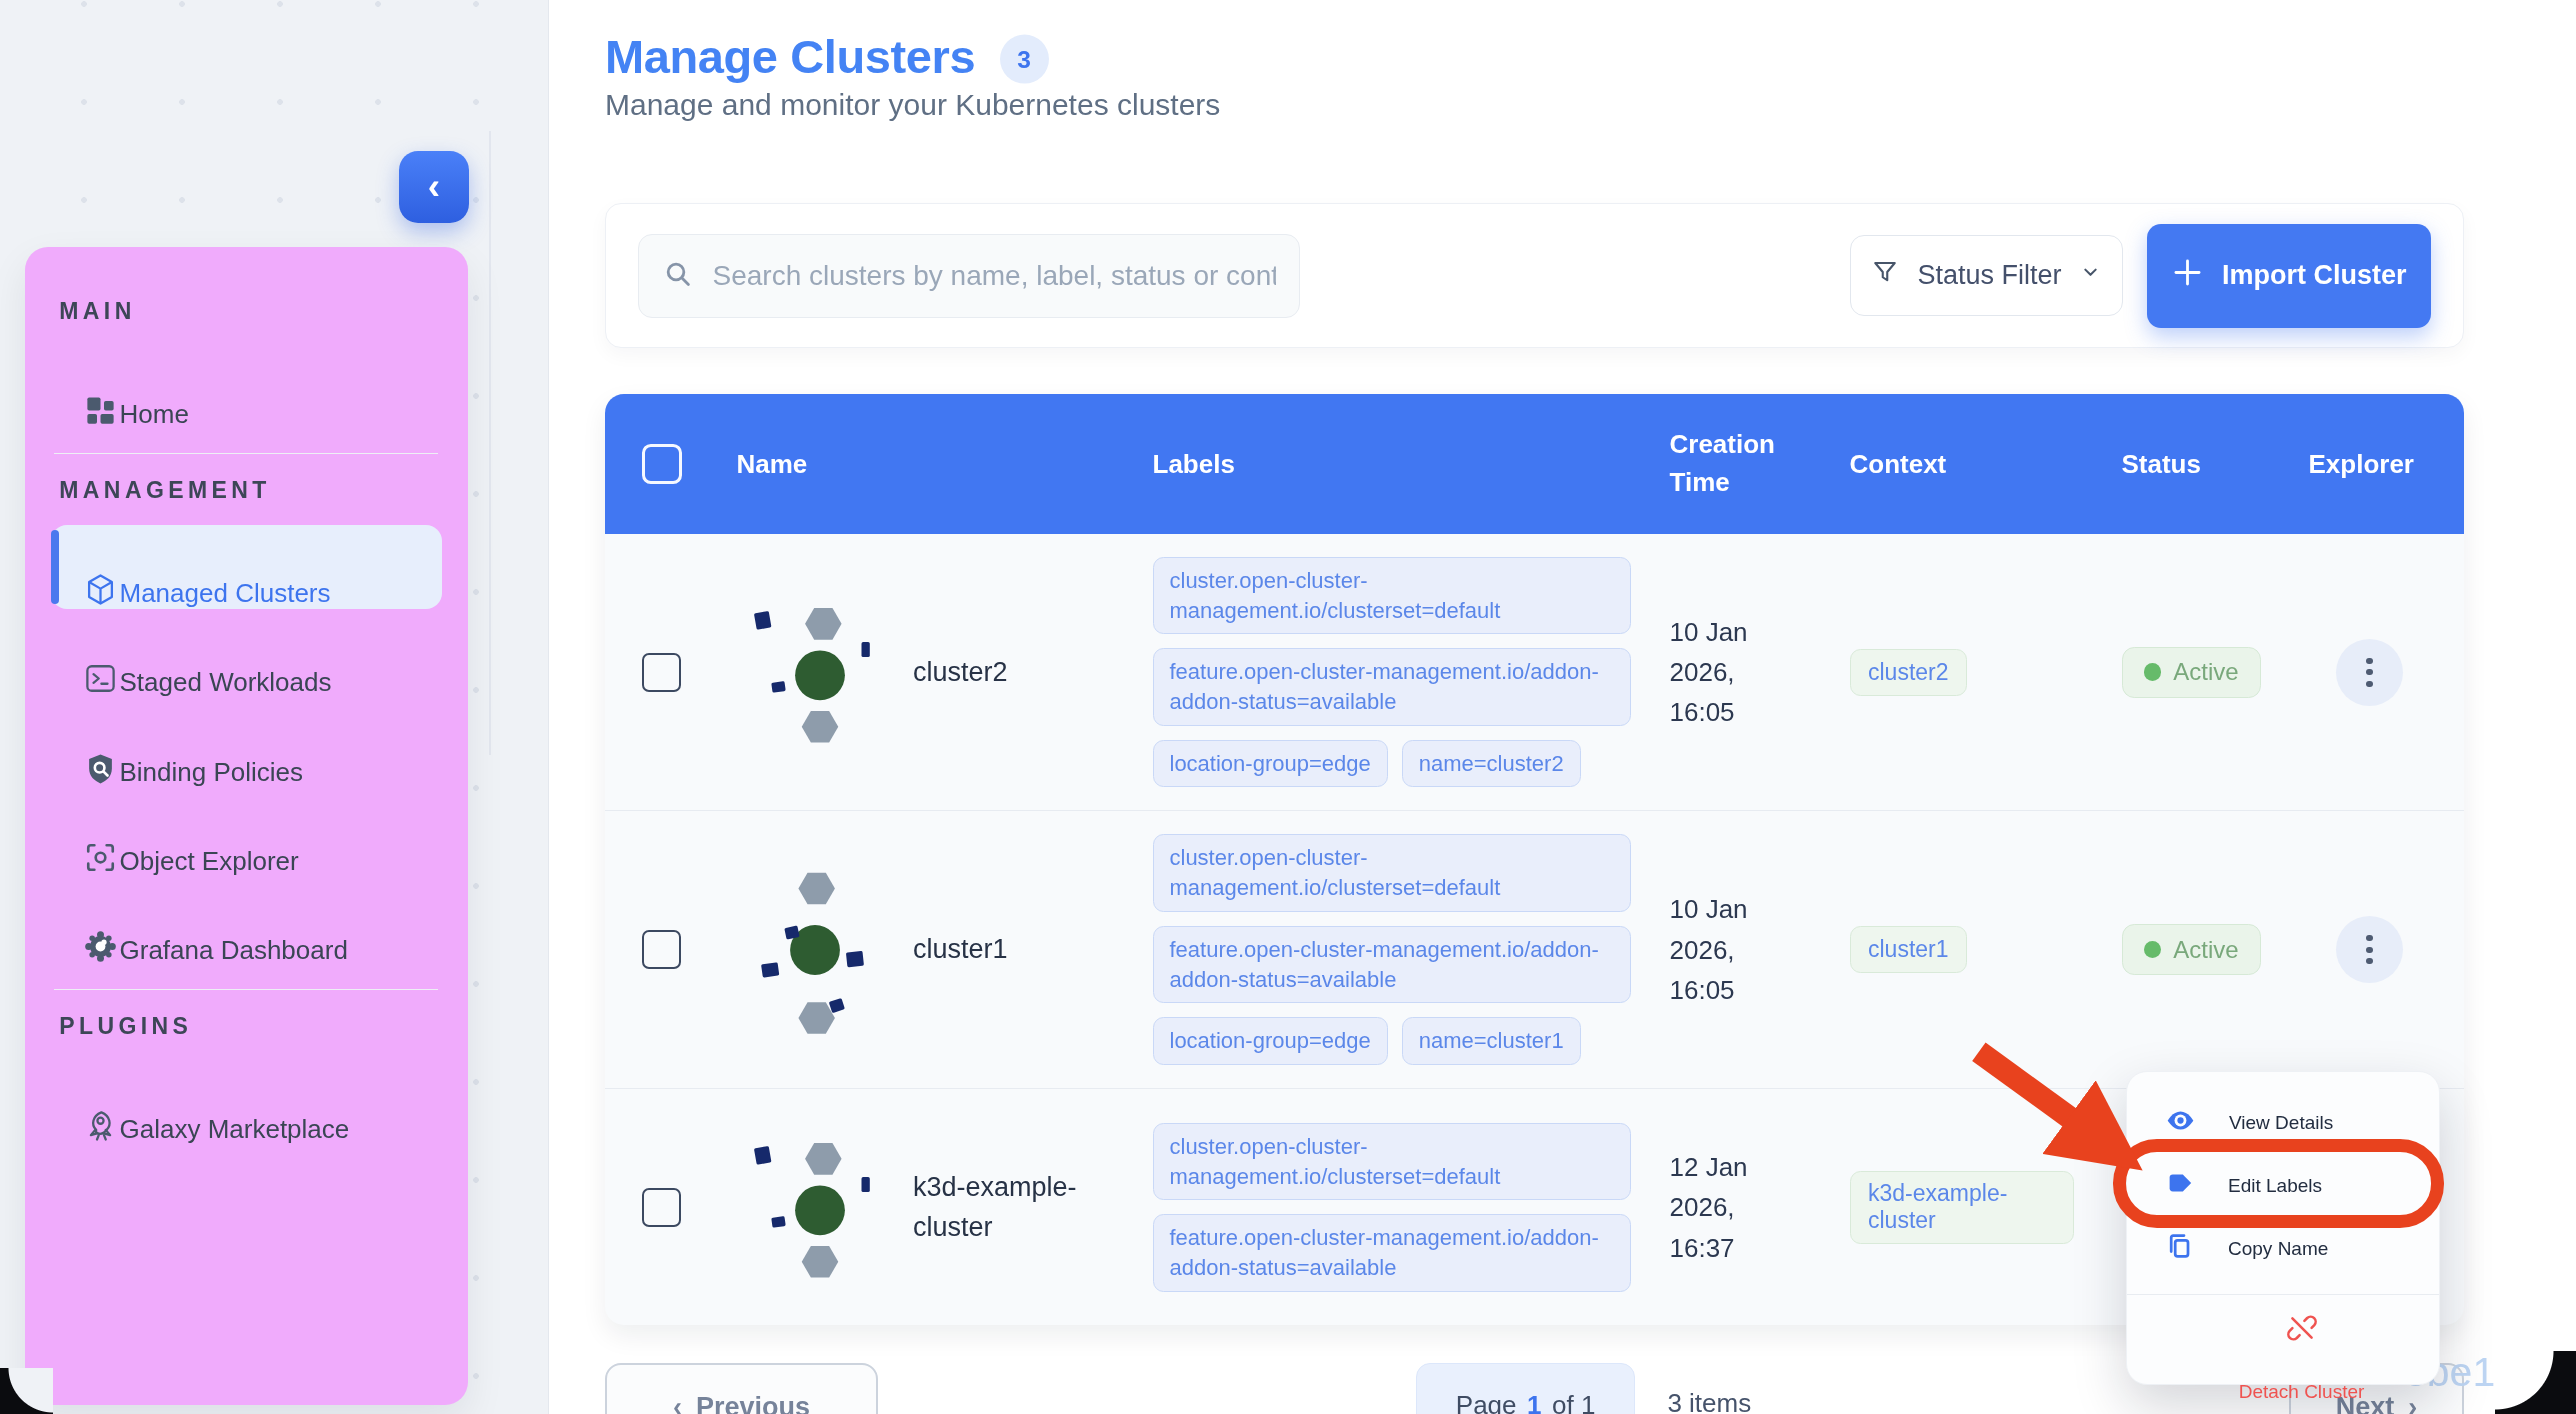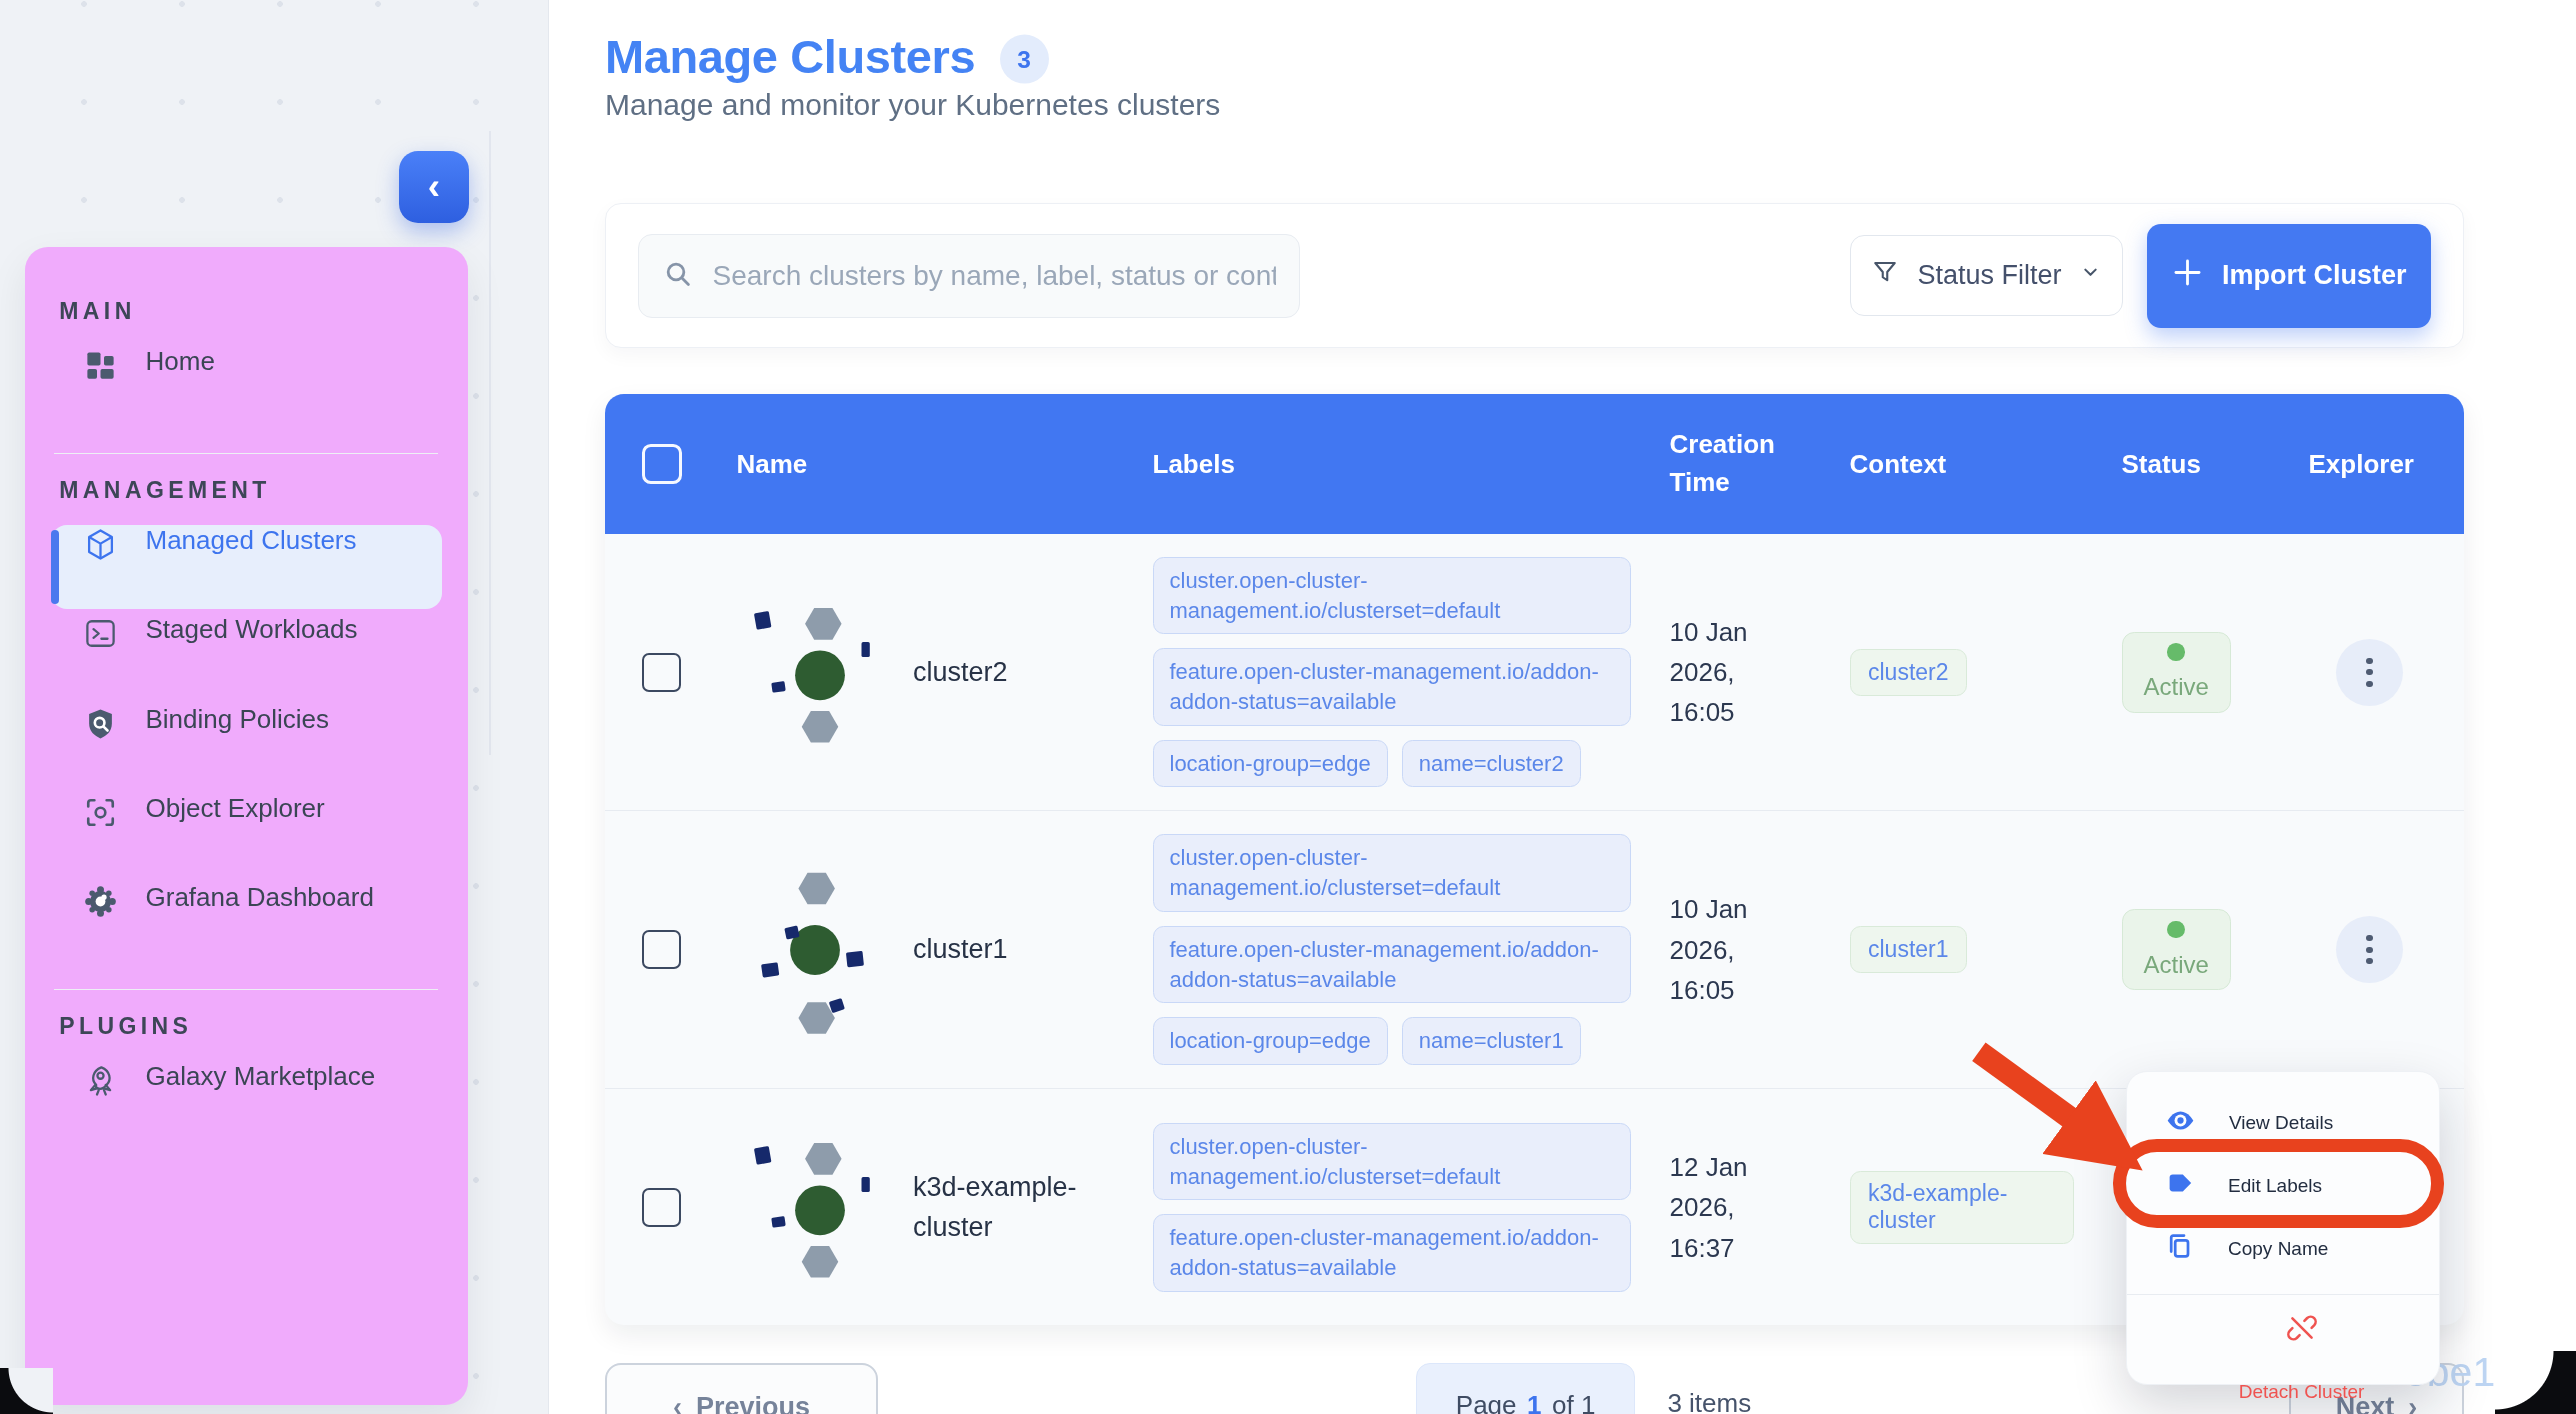--- a/index.html
+++ b/index.html
@@ -16,21 +16,21 @@
   .collapse-btn { position:absolute; left:399px; top:151px; width:70px; height:72px;
     border-radius:19px; background:linear-gradient(180deg,#4a80f8,#2e5fe0);
     box-shadow:0 8.8px 21px rgba(47,95,224,.35); display:flex; align-items:center; justify-content:center;
     color:#fff; font-size:37px; font-weight:700; cursor:pointer; }
 
   
   .sidebar { position:absolute; left:24.5px; top:247px; width:443px; height:1158px;
     background:#f0abfc; border-radius:23px; box-shadow:0 16px 39px rgba(15,23,42,.08);
     padding:39px 26px 0; overflow:hidden; }
   .sec-label { font-size:23px; font-weight:700; letter-spacing:4.4px; color:#3d4657; margin:12.3px 0 21px 8.8px; }
-  .nav-item { position:relative; display:flex; align-items:flex-start; gap:26px; height:84px;
+  .nav-item { position:relative; display:flex; align-items:flex-end; height:84px;
     padding-left:30px; border-radius:16px; margin-bottom:5.3px; color:#3a4554; cursor:pointer; }
   .nav-item.active { background:#e7eefc; color:#3d74ee; }
   .nav-item.active::before { content:''; position:absolute; left:0; top:5.3px; bottom:5.3px; width:8.8px;
     border-radius:7px; background:#4b78ee; }
   .nav-icon { width:39px; height:39px; display:grid; place-items:center; color:#4b5a6e; flex:none; }
   .nav-item.active .nav-icon { color:#3d74ee; }
   .nav-label { font-size:26px; font-weight:500; }
   .side-divider { height:0.9px; background:#edf0f5; margin:23px 3.5px; }
 
   
@@ -77,21 +77,21 @@
   .row-name { font-size:27px; font-weight:500; color:#273246; line-height:1.5; max-width:175px; overflow-wrap:break-word; }
   .labels-wrap { padding-left:39px; display:flex; flex-wrap:wrap; gap:14px; max-width:530px; }
   .label-chip { background:#e9eefb; border:1.8px solid #c9d8f7; color:#5b87e9; font-size:22px;
     line-height:1.35; padding:8px 16px; border-radius:10.5px; max-width:491px; overflow-wrap:break-word; }
   .cell-creation { padding-left:39px; font-size:26px; color:#2c3850; line-height:1.55; max-width:171px; }
   .cell-context { padding-left:48px; }
   .ctx-chip { display:inline-block; background:#eef6ee; border:1.8px solid #d9ead9; color:#5b87e9;
     font-size:23px; padding:8.8px 17.5px; border-radius:10.5px; }
   .cell-status { padding-left:48px; }
   .status-chip { display:inline-flex; align-items:center; gap:12.3px; background:#eaf4ea; border:1.8px solid #d6e9d6;
-    color:#79a87b; font-size:24px; padding:10.5px 21px; border-radius:12.3px;flex-direction:column; }
+    color:#79a87b; font-size:24px; padding:10.5px 21px; border-radius:12.3px; }
   .status-dot { width:17.5px; height:17.5px; border-radius:50%; background:#66bb6a; }
   .cell-actions { display:flex; justify-content:center; }
   .dots-btn { width:67px; height:67px; border-radius:50%; background:#e7edf9; display:flex; flex-direction:column;
     align-items:center; justify-content:center; gap:5.3px; cursor:pointer; }
   .dots-btn i { width:6.1px; height:6.1px; border-radius:50%; background:#4e5b72; }
 
   
   .pag { position:absolute; left:605px; top:1363px; width:1859px; display:flex; align-items:flex-start; }
   .prev-btn, .next-btn { height:88px; border:2.6px solid #ccd3dd; border-radius:16px; background:#fbfcfd;
     color:#76839a; font-size:27px; font-weight:700; display:flex; align-items:center; justify-content:center; gap:14px; cursor:pointer; }

